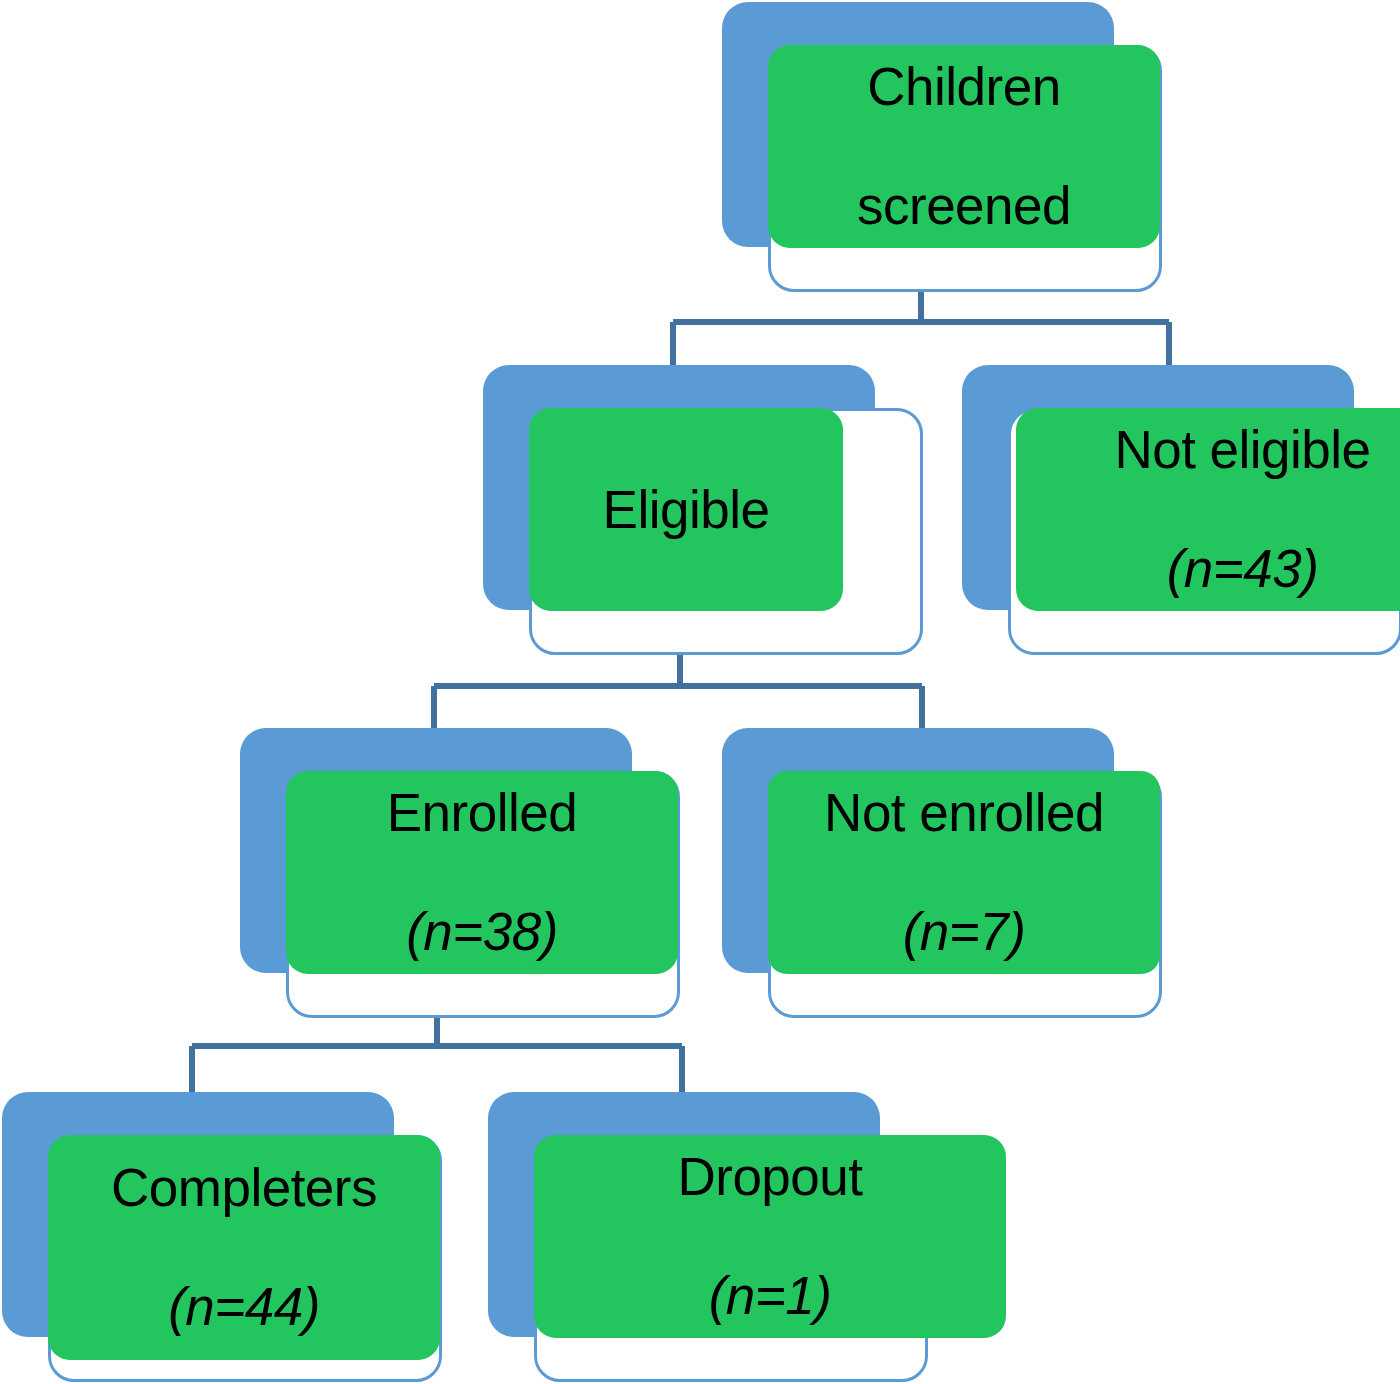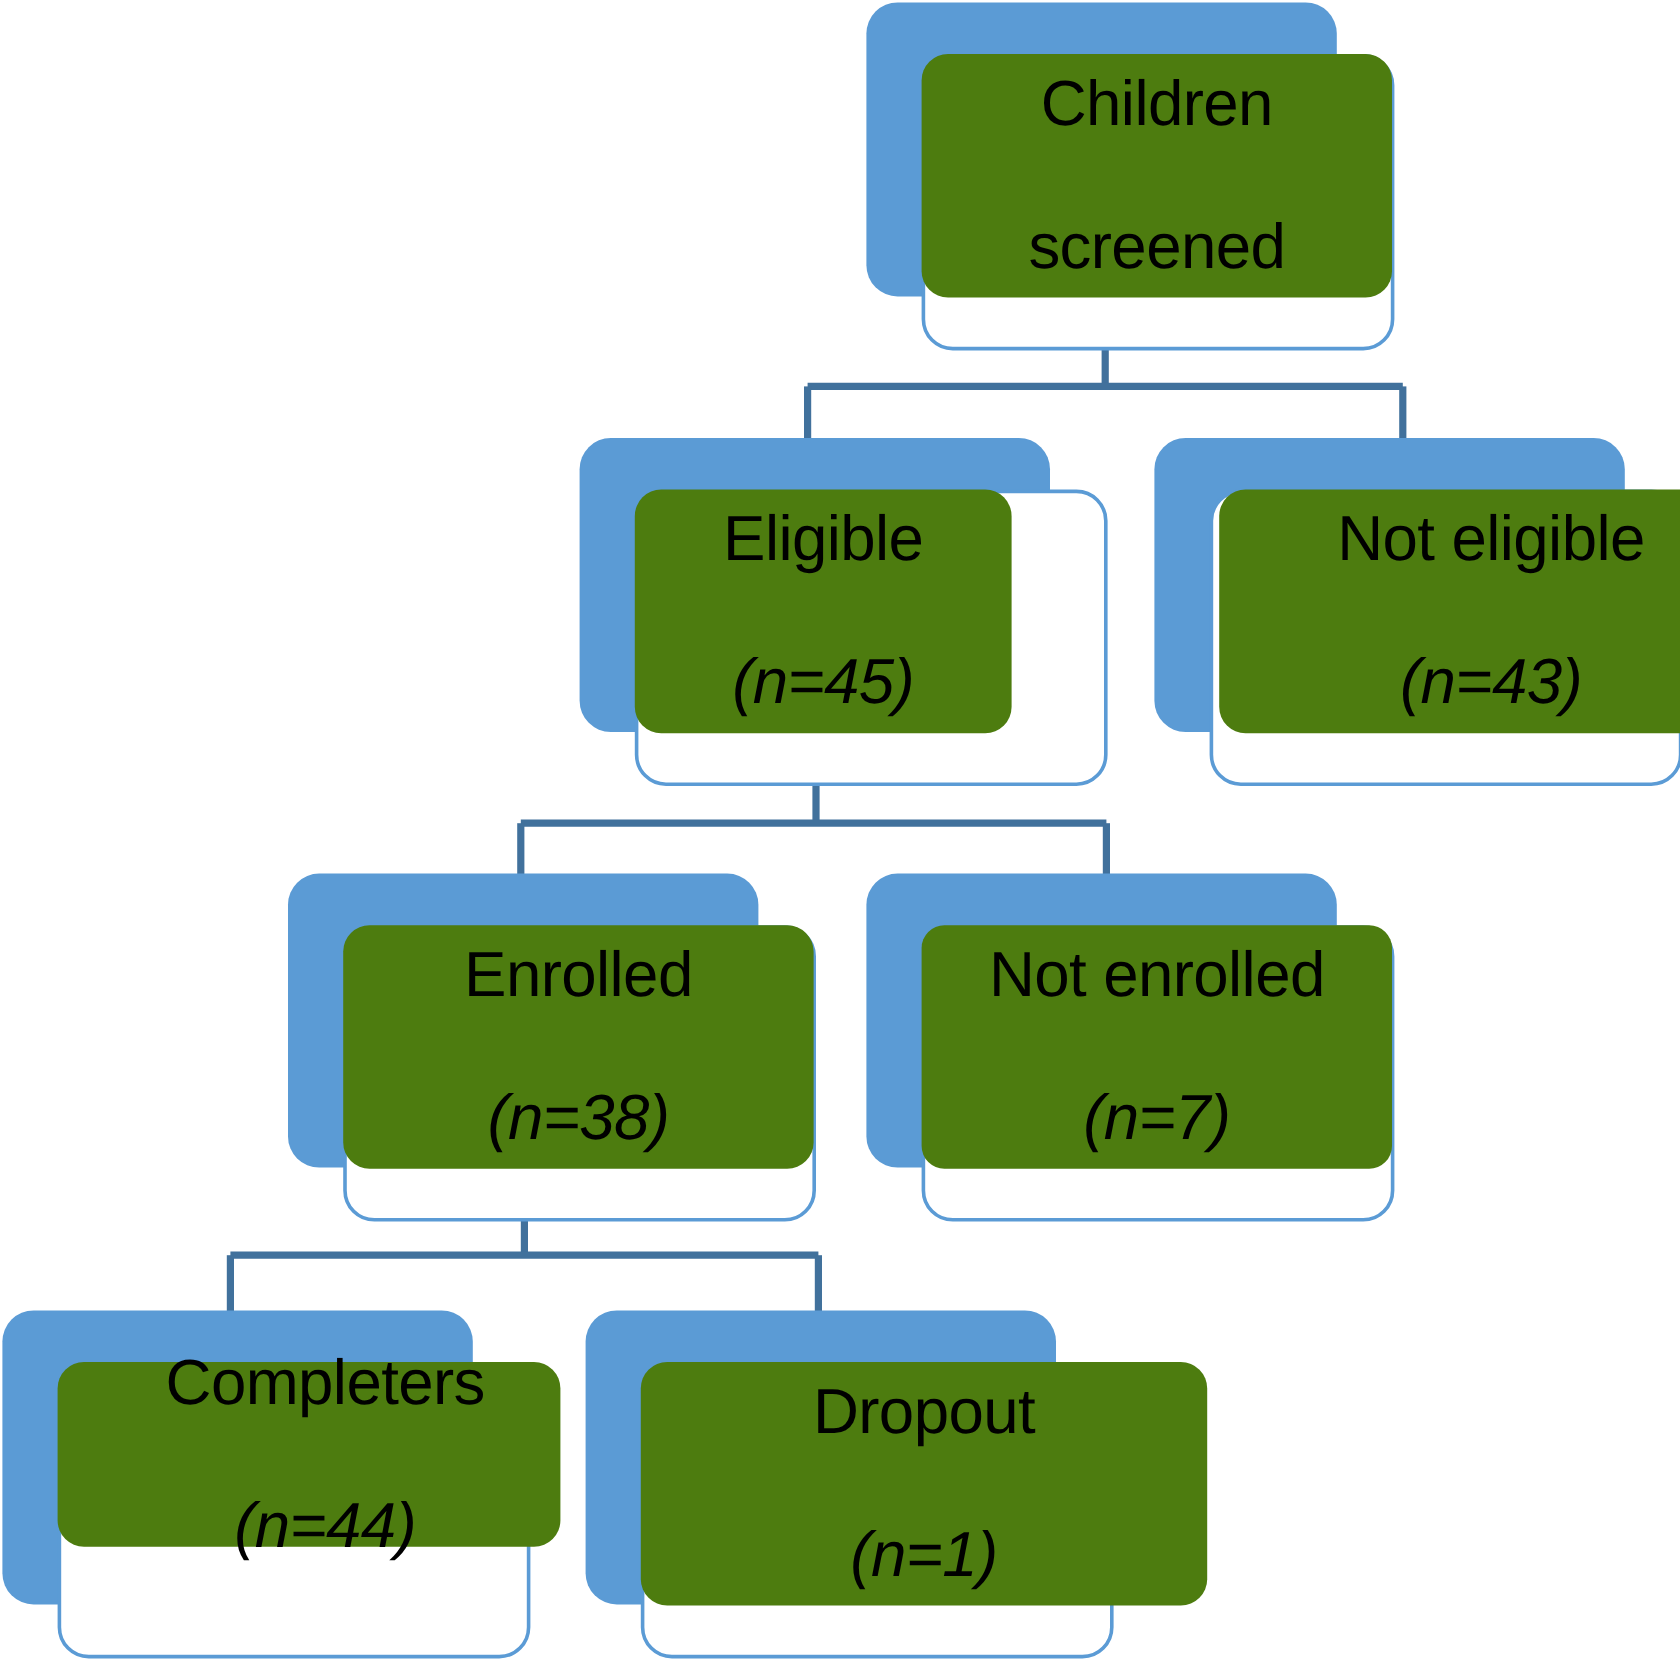--- a/index.html
+++ b/index.html
@@ -43,21 +43,21 @@
   .node .card {
     position: absolute;
     border-radius: 26px;
     background: #ffffff;
     border: 3px solid #5B9BD5;
     box-sizing: border-box;
   }
   .node .panel {
     position: absolute;
     border-radius: 22px;
-    background: #4d7c0f;
+    background: #22c55e;
     display: flex;
     align-items: center;
     justify-content: center;
   }
   .node .label {
     text-align: center;
     color: #000000;
     font-size: 53px;
     line-height: 1.12;
     letter-spacing: -0.5px;
@@ -103,21 +103,20 @@
       </div>
     </div>
   </div>
 
   <div class="node" style="left:483px; top:365px; width:440px; height:290px;">
     <div class="slab" style="width:392px; height:245px;"></div>
     <div class="card" style="left:46px; top:43px; width:394px; height:247px;"></div>
     <div class="panel" style="left:46px; top:43px; width:314px; height:203px;">
       <div class="label">
         <div>Eligible</div>
-        <div class="stat">(n=45)</div>
       </div>
     </div>
   </div>
 
   <div class="node" style="left:962px; top:365px; width:440px; height:290px;">
     <div class="slab" style="width:392px; height:245px;"></div>
     <div class="card" style="left:46px; top:43px; width:394px; height:247px;"></div>
     <div class="panel" style="left:54px; top:43px; width:453px; height:203px;">
       <div class="label">
         <div>Not eligible</div>
@@ -144,21 +143,21 @@
       <div class="label">
         <div>Not enrolled</div>
         <div class="stat">(n=7)</div>
       </div>
     </div>
   </div>
 
   <div class="node" style="left:2px; top:1092px; width:440px; height:290px;">
     <div class="slab" style="width:392px; height:245px;"></div>
     <div class="card" style="left:46px; top:43px; width:394px; height:247px;"></div>
-    <div class="panel" style="left:46px; top:43px; width:392px; height:154px;padding-left:27px;">
+    <div class="panel" style="left:46px; top:43px; width:392px; height:225px;">
       <div class="label">
         <div>Completers</div>
         <div class="stat">(n=44)</div>
       </div>
     </div>
   </div>
 
   <div class="node" style="left:488px; top:1092px; width:440px; height:290px;">
     <div class="slab" style="width:392px; height:245px;"></div>
     <div class="card" style="left:46px; top:43px; width:394px; height:247px;"></div>

